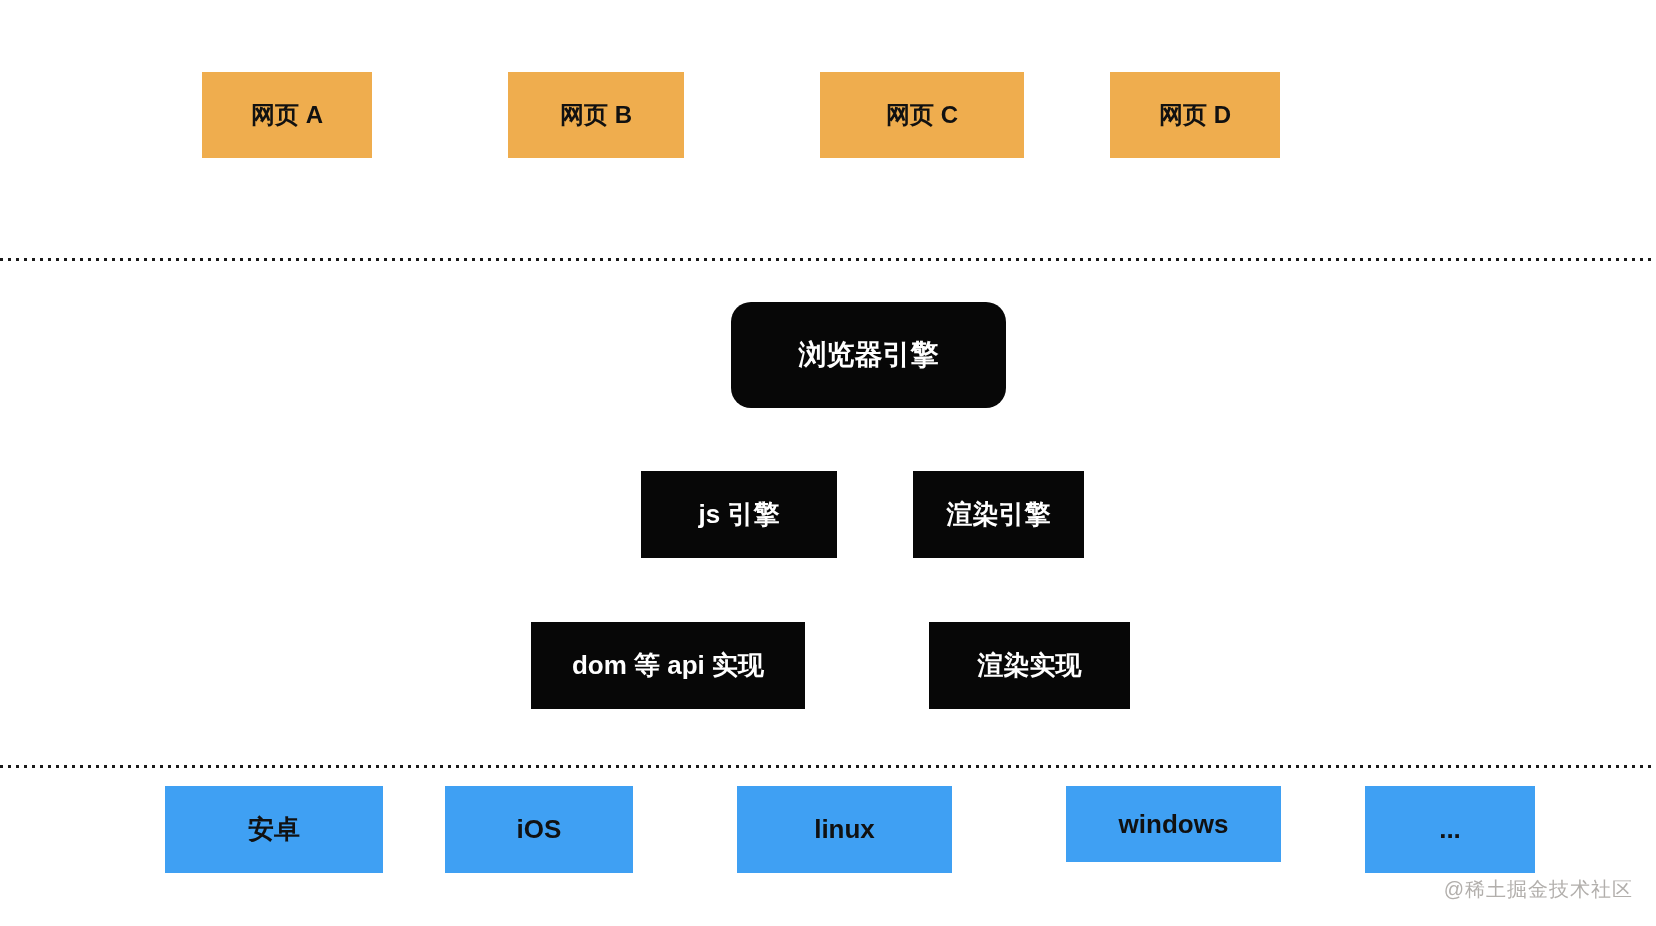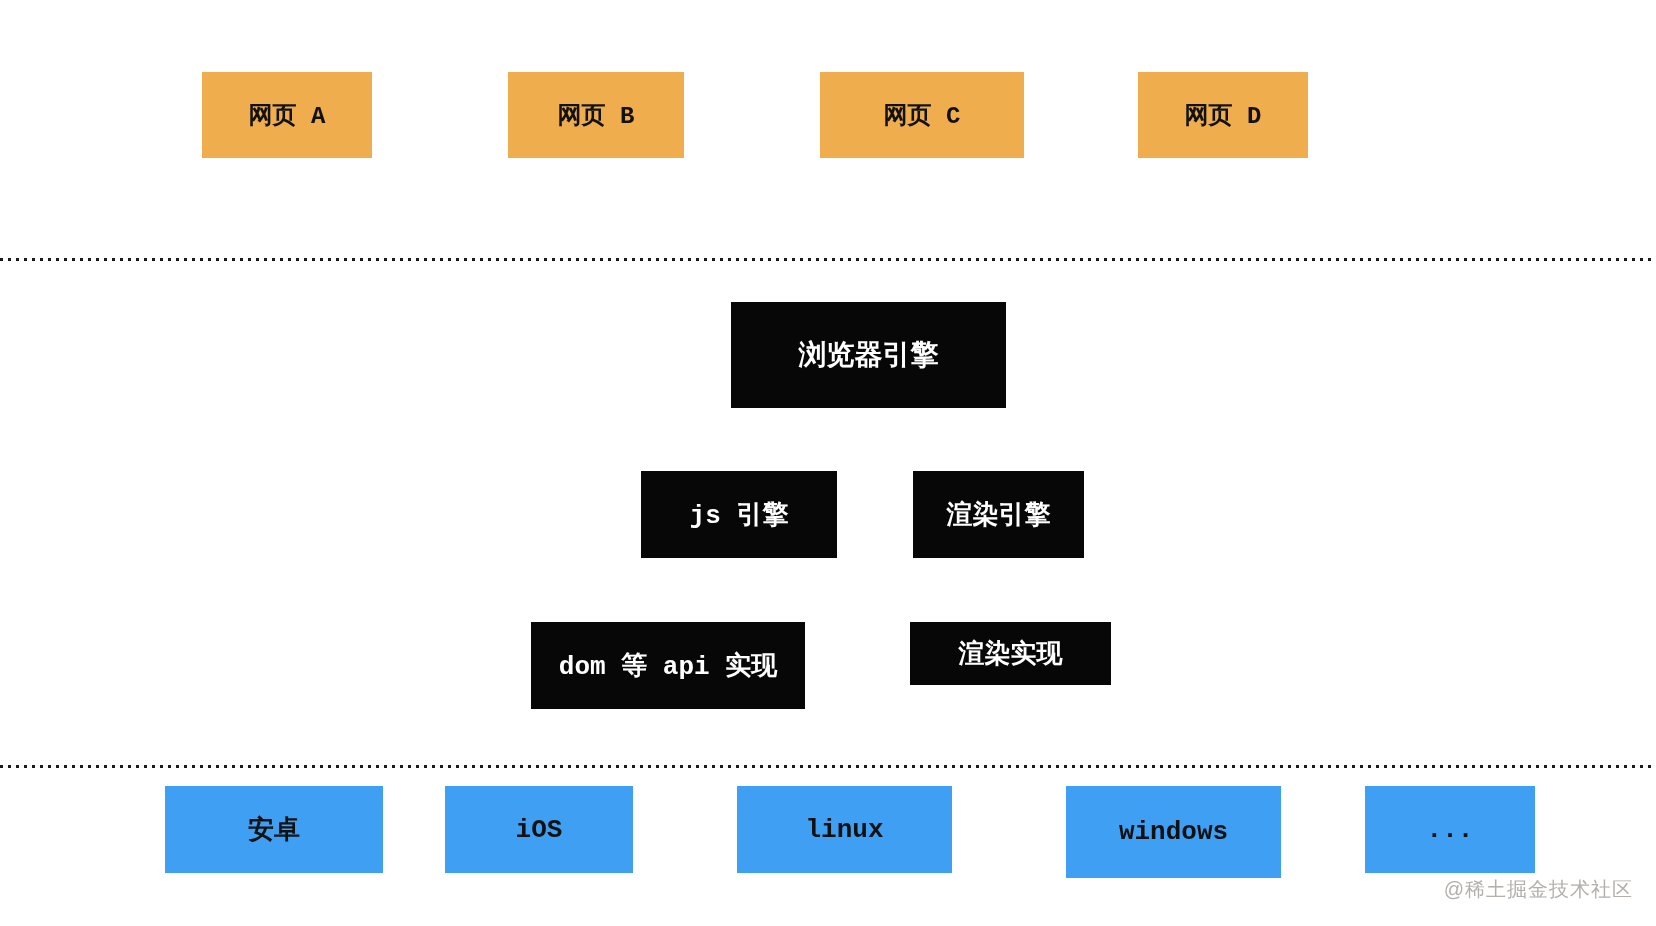--- a/index.html
+++ b/index.html
@@ -16,34 +16,34 @@
     overflow: hidden;
   }
   .box {
     position: absolute;
     display: flex;
     align-items: center;
     justify-content: center;
     font-weight: bold;
     white-space: nowrap;
     box-sizing: border-box;
-    font-family: Liberation Mono, monospace;
   }
   .orange {
     background: var(--webpage-box, #EFAD4E);
     color: var(--dark-text, #111111);
     font-size: 24px;
   }
   .black {
     background: var(--engine-box, #070707);
     color: var(--light-text, #ffffff);
     font-size: 26px;
   }
   .black.big {
     font-size: 28px;
+    border-radius: 20px;
   }
   .blue {
     background: var(--platform-box, #3FA0F3);
     color: var(--dark-text, #111111);
     font-size: 26px;
   }
   .divider {
     position: absolute;
     left: 0;
     width: 100%;
@@ -67,35 +67,35 @@
   }
 </style>
 </head>
 <body>
 
 <div class="canvas">
 
   <div class="box orange" style="left:202px; top:72px; width:170px; height:86px;">网页 A</div>
   <div class="box orange" style="left:508px; top:72px; width:176px; height:86px;">网页 B</div>
   <div class="box orange" style="left:820px; top:72px; width:204px; height:86px;">网页 C</div>
-  <div class="box orange" style="left:1110px; top:72px; width:170px; height:86px;margin-left:28px;">网页 D</div>
+  <div class="box orange" style="left:1110px; top:72px; width:170px; height:86px;">网页 D</div>
 
   <div class="divider" style="top:258px;"></div>
 
   <div class="box black big" style="left:731px; top:302px; width:275px; height:106px;">浏览器引擎</div>
 
   <div class="box black" style="left:641px; top:471px; width:196px; height:87px;">js 引擎</div>
   <div class="box black" style="left:531px; top:622px; width:274px; height:87px;">dom 等 api 实现</div>
 
   <div class="box black" style="left:913px; top:471px; width:171px; height:87px;">渲染引擎</div>
-  <div class="box black" style="left:910px; top:622px; width:201px; height:63px;">渲染实现</div>
+  <div class="box black" style="left:929px; top:622px; width:201px; height:87px;">渲染实现</div>
 
   <div class="divider" style="top:765px;"></div>
 
   <div class="box blue" style="left:165px; top:786px; width:218px; height:87px;">安卓</div>
   <div class="box blue" style="left:445px; top:786px; width:188px; height:87px;">iOS</div>
   <div class="box blue" style="left:737px; top:786px; width:215px; height:87px;">linux</div>
-  <div class="box blue" style="left:1066px; top:786px; width:215px; height:92px;">windows</div>
+  <div class="box blue" style="left:1066px; top:786px; width:215px; height:76px;">windows</div>
   <div class="box blue" style="left:1365px; top:786px; width:170px; height:87px;">...</div>
 
   <div class="watermark">@稀土掘金技术社区</div>
 
 </div>
 
 </body></html>

